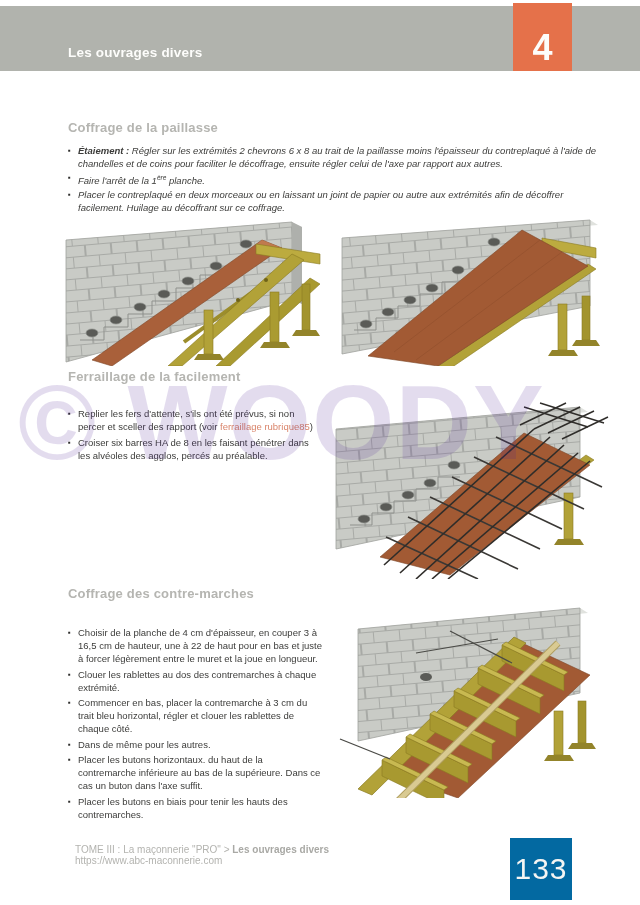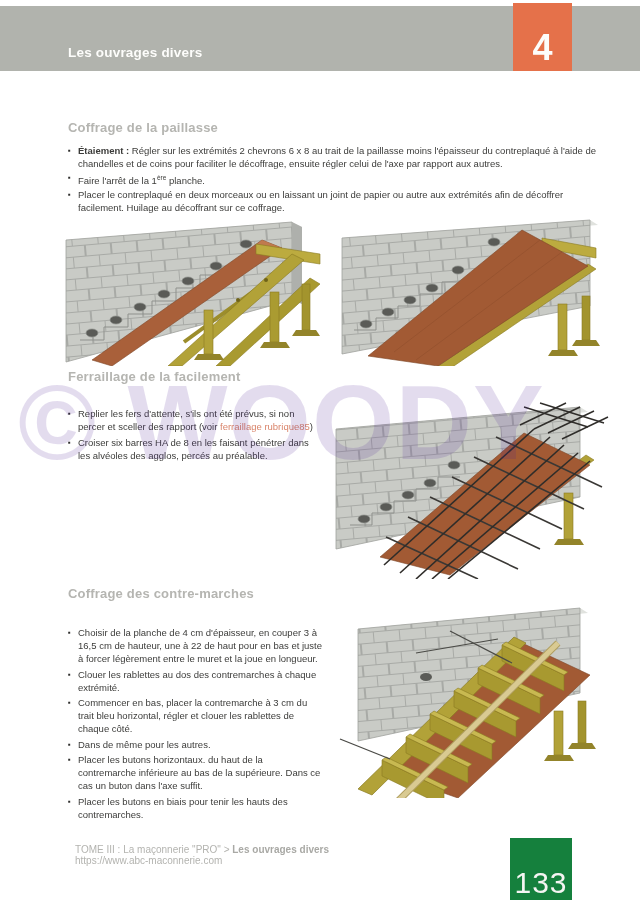--- a/index.html
+++ b/index.html
@@ -40,37 +40,37 @@
   .watermark{position:absolute;top:368px;left:18px;width:622px;height:115px;
              font-size:106px;font-weight:bold;color:#4c1d95;opacity:.15;
              white-space:nowrap;overflow:hidden;letter-spacing:1px;
              pointer-events:none;z-index:5;line-height:108px;}
 
   
   .footer-text{position:absolute;top:844px;left:75px;font-size:10px;
                line-height:11px;color:#b3b3af;}
   .footer-text .b{color:#a9a9a5;}
   .page-box{position:absolute;top:838px;left:510px;width:62px;height:62px;
-            background:#15803d;display:flex;align-items:flex-end;
+            background:#0369a1;display:flex;align-items:center;
             justify-content:center;}
   .page-box span{color:#f5f5f3;font-size:30px;letter-spacing:1px;}
 </style>
 </head>
 <body>
 
 <div class="header-bar">
   <div class="header-title">Les ouvrages divers</div>
 </div>
 <div class="chapter-box">
   <span>4</span>
 </div>
 
 <div class="sec-head" style="top:120px;left:68px;">Coffrage de la paillasse</div>
 
-<ul class="bullets" style="top:144px;left:68px;width:528px;">
+<ul class="bullets" style="top:144px;left:68px;width:528px;font-style:italic;">
   <li><span class="b">Étaiement :</span><span> Régler sur les extrémités 2 chevrons 6 x 8 au trait de la paillasse moins l'épaisseur du contreplaqué à l'aide de chandelles et de coins pour faciliter le décoffrage, ensuite régler celui de l'axe par rapport aux autres.</span></li>
   <li><span>Faire l'arrêt de la 1</span><sup>ère</sup><span> planche.</span></li>
   <li><span>Placer le contreplaqué en deux morceaux ou en laissant un joint de papier ou autre aux extrémités afin de décoffrer facilement. Huilage au décoffrant sur ce coffrage.</span></li>
 </ul>
 
 <div class="fig-row">
 
   <svg viewBox="0 0 278 152" width="278" height="152">
     <defs>
       <pattern id="bl1" width="26" height="22" patternUnits="userSpaceOnUse" patternTransform="rotate(-5)">

